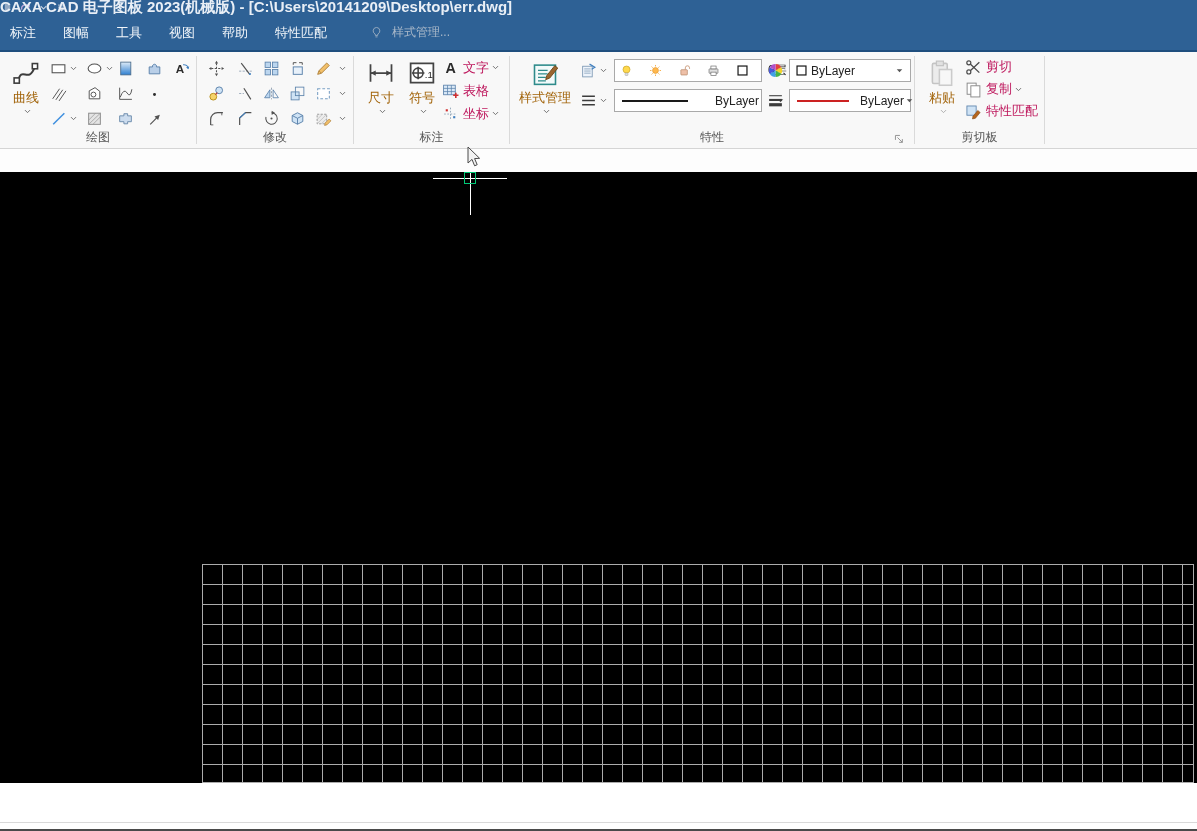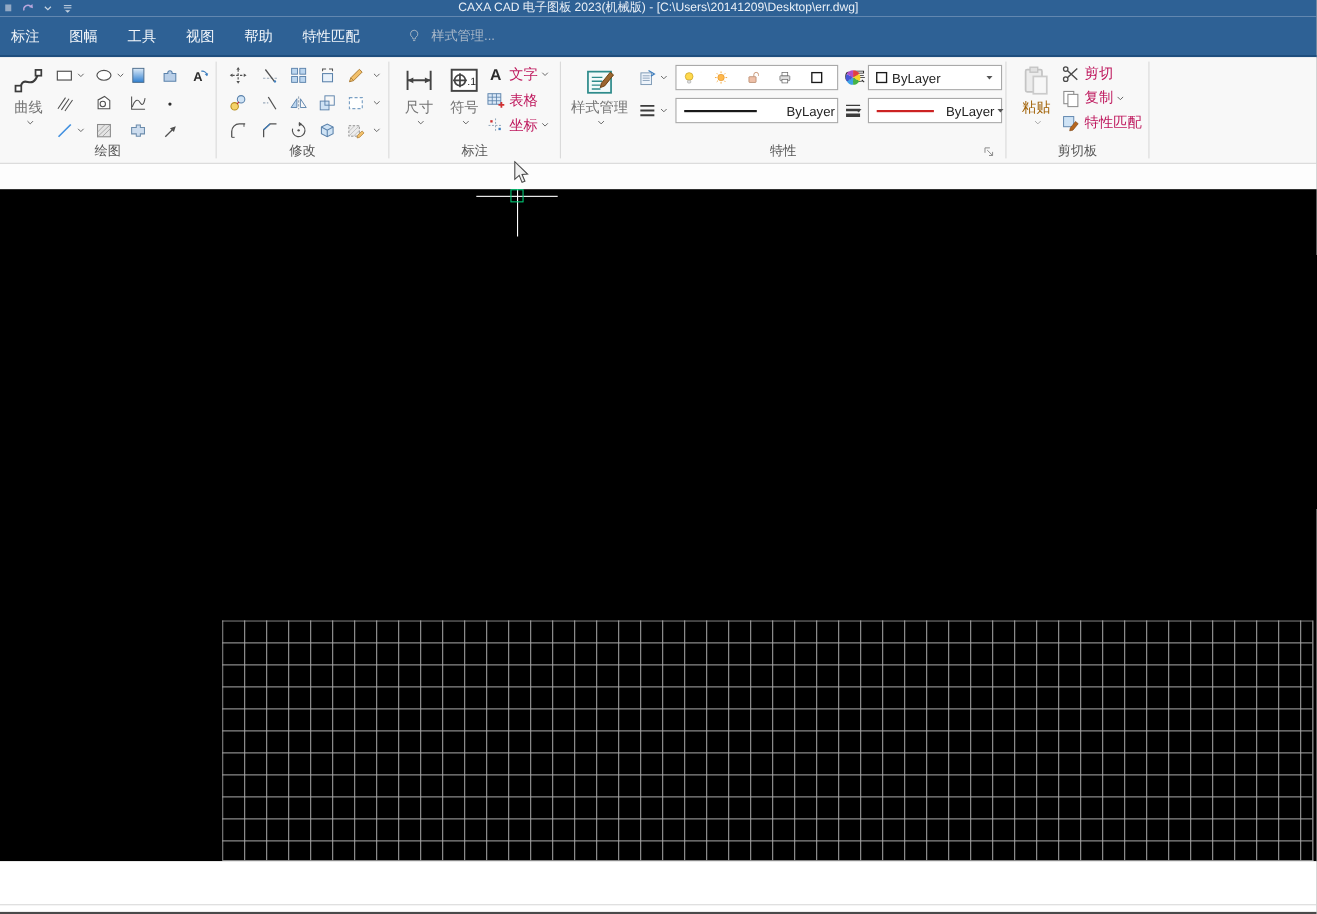--- a/index.html
+++ b/index.html
@@ -7,40 +7,40 @@
   body {
     position: relative; overflow: hidden; background:#fff;
     font-family: "Liberation Sans", "DejaVu Sans", sans-serif;
     -webkit-font-smoothing: antialiased; cursor: default;
   }
   
   .titlebar { position:absolute; left:0; top:0; width:100%; height:15px; background:#2e6195; }
   .qat { position:absolute; left:2px; top:1px; height:13px; display:flex; align-items:center; gap:7px; }
   .qicon { width:11px; height:11px; display:inline-block; }
   .qicon svg { width:100%; height:100%; display:block; }
-  .title-text { position:absolute; left:0; right:0; top:0; height:15px; line-height:14px; text-align:center;
-    font-size:11px; color:#e9eff6; white-space:nowrap; }
+  .title-text { position:absolute; left:0; right:0; top:0; height:15px; line-height:14px; 
+    font-size:15px; color:#e9eff6; white-space:nowrap;font-weight:bold; }
   
   .menubar { position:absolute; left:0; top:15px; width:100%; height:37px; background:#2e6195;
     border-bottom:2px solid #1f4e7e; display:flex; align-items:center; padding-left:10px; }
   .menu-tab { color:#f2f6fa; font-size:13px; margin-right:27px; white-space:nowrap; }
   .search-wrap { display:flex; align-items:center; margin-left:16px; }
   .bulbicon { width:13px; height:15px; margin-right:9px; display:inline-block; }
   .bulbicon svg { width:100%; height:100%; }
   .search-text { font-size:12px; color:#a9b8c9; }
   
   .ribbon { position:absolute; left:0; top:52px; width:100%; height:97px; background:#f8f8f8;
     border-bottom:1px solid #d5d5d5; }
   .rgroup { position:absolute; top:0; height:96px; }
   .glabel { position:absolute; left:0; right:0; bottom:2px; text-align:center; font-size:12px; color:#555; }
   .gsep { position:absolute; top:4px; height:88px; width:1px; background:#dadada; }
   .bigbtn { position:absolute; top:3px; display:flex; flex-direction:column; align-items:center; }
   .bicon { width:28px; height:30px; margin-top:3px; }
   .bicon svg { width:100%; height:100%; display:block; }
-  .blabel { font-size:13px; color:#737373; margin-top:1px; white-space:nowrap; }
+  .blabel { font-size:13px; color:#a16207; margin-top:1px; white-space:nowrap; }
   .bigbtn.disabled .blabel { color:#a16207; }
   .bigbtn.disabled .bicon, .bigbtn.disabled .chev { opacity:.55; }
   .ic { width:17px; height:17px; display:inline-block; flex:none; }
   .ic svg { width:100%; height:100%; display:block; }
   .ic13 { width:13px; height:13px; }
   .chev { width:9px; height:9px; display:inline-block; flex:none; margin-left:2px; }
   .chev svg { width:100%; height:100%; display:block; }
   .draw-grid { position:absolute; left:50px; top:4px; display:grid;
     grid-template-columns:36px 31px 29px 27px 24px; grid-auto-rows:25px; align-items:center; }
   .mod-grid { position:absolute; left:11px; top:4px; display:grid;

